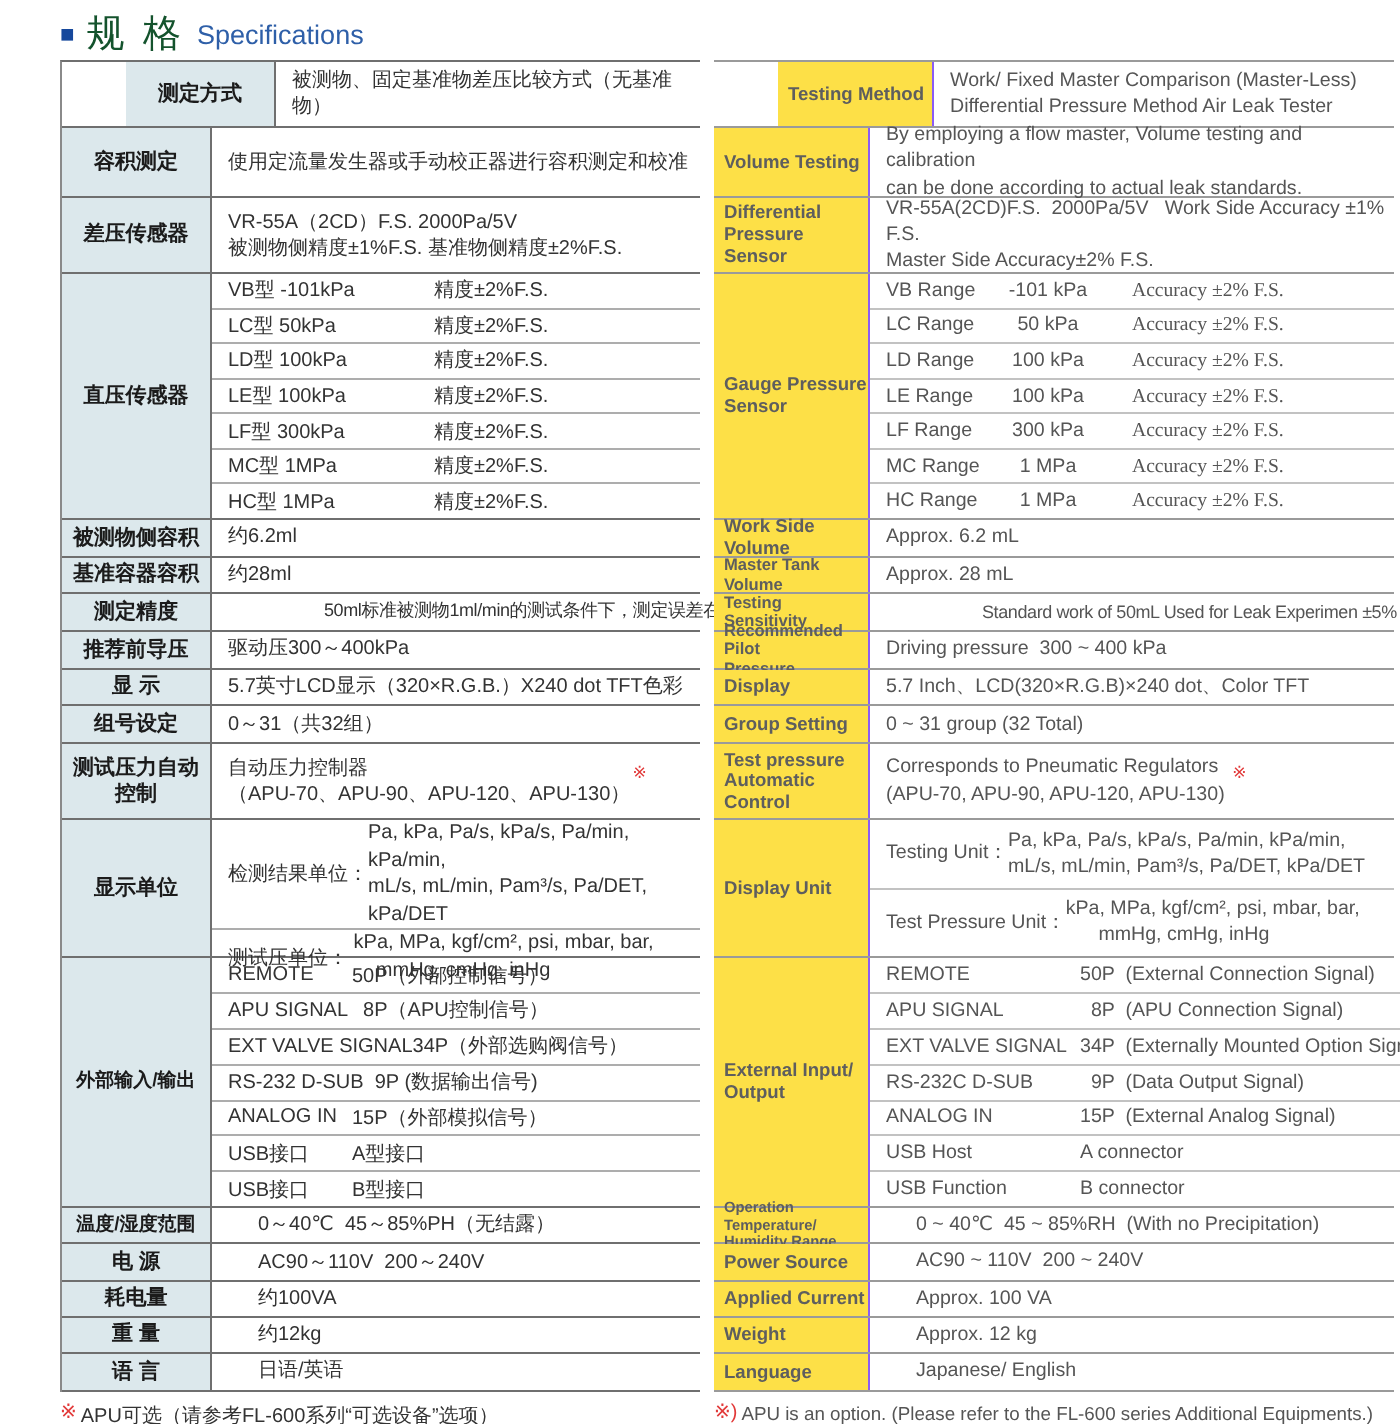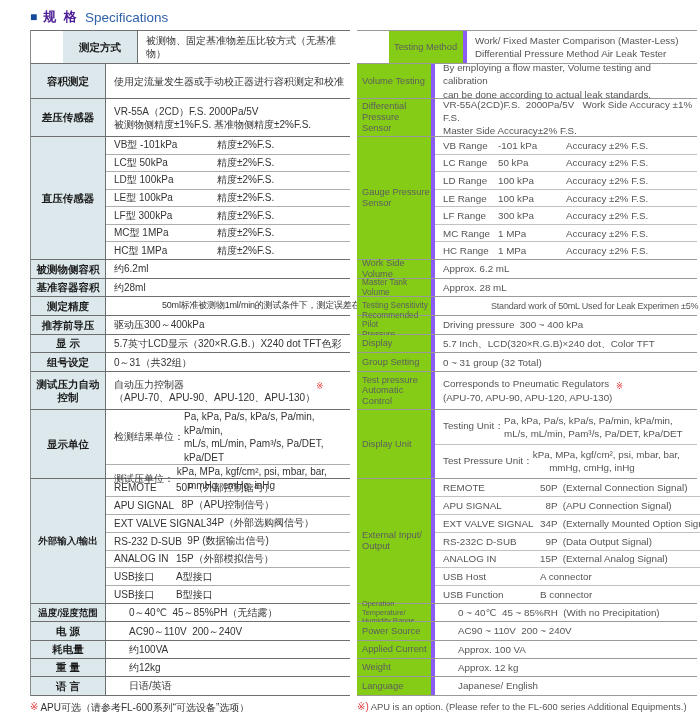--- a/index.html
+++ b/index.html
@@ -2,21 +2,21 @@
 <html><head>
 <meta charset="utf-8">
 <style>
   * { margin:0; padding:0; box-sizing:border-box; }
   html,body { width:700px; height:712px; background:#ffffff;
     font-family:"Liberation Sans","DejaVu Sans",sans-serif; color:#333; }
   .page { width:700px; height:712px; padding:8px 0 0 30px; overflow:hidden; }
 
   .title { display:flex; align-items:center; height:18px; margin-bottom:4px; }
   .title-bullet { color:#16489c; font-size:12px; margin-right:6px; line-height:1; }
-  .title-cn { color:#4c1d95; font-size:13px; font-weight:bold; letter-spacing:2px; margin-right:6px; }
+  .title-cn { color:#14532d; font-size:19px; font-weight:normal; letter-spacing:2px; margin-right:6px; }
   .title-en { color:#2e5fa8; font-size:13.5px; }
 
   .cols { display:flex; align-items:flex-start; }
   .col-left { width:320px; margin-right:7px; }
   .col-right { width:340px; }
 
   .tbl { width:100%; }
   .row { display:flex; align-items:stretch; }
   
   .left-tbl { border-top:1px solid #6f6f6f; border-left:1px solid #8a8a8a; }
@@ -24,45 +24,45 @@
   .left-tbl .lbl { flex:0 0 75px; background:#dce8ec; border-right:1px solid #6f6f6f;
     display:flex; align-items:center; justify-content:center; text-align:center;
     font-weight:bold; color:#1b1b1b; font-size:10.5px; white-space:pre-line; line-height:1.2; }
   .left-tbl .lbl.sm { font-size:9.5px; }
   .left-tbl .val { flex:1; display:flex; align-items:center; padding-left:8px;
     font-size:10px; line-height:1.3; white-space:pre-wrap; }
   .left-tbl .subrow { border-bottom:1px solid #adadad; }
   
   .right-tbl { border-top:1px solid #9a9a9a; }
   .right-tbl .row { border-bottom:1px solid #9a9a9a; }
-  .right-tbl .lbl { flex:0 0 78px; background:#84cc16; border-right:4px solid #8b5cf6;
+  .right-tbl .lbl { flex:0 0 78px; background:#fde047; border-right:1px solid #8b5cf6;
     display:flex; align-items:center; justify-content:flex-start; text-align:left; padding-left:5px;
-    font-weight:normal; color:#5e5e5e; font-size:9.3px; white-space:pre-line; line-height:1.15; }
+    font-weight:bold; color:#5e5e5e; font-size:9.3px; white-space:pre-line; line-height:1.15; }
   .right-tbl .lbl.sm { font-size:8.3px; }
   .right-tbl .lbl.xs { font-size:7.4px; }
   .right-tbl .val { flex:1; display:flex; align-items:center; padding-left:8px;
     font-size:9.8px; color:#555; line-height:1.35; white-space:pre-wrap; }
   .right-tbl .subrow { border-bottom:1px solid #c2c2c2; }
 
   .sub { flex:1; display:flex; flex-direction:column; }
   .subrow { flex:1; display:flex; align-items:center; padding-left:8px; white-space:pre; }
   .subrow:last-child { border-bottom:none !important; }
   .left-tbl .subrow { font-size:10px; }
   .right-tbl .subrow { font-size:9.8px; color:#555; }
 
   
   .rA { height:33px;padding-left:32px; } .rB { height:35px; } .rC { height:38px; }
   .rG { height:123px; } .rS { height:18.7px; } .rU { height:69px; }
   .rIO { height:125px; } .rT { height:18.3px;gap:15px; }
 
   .nowrap-sm { font-size:9px !important; white-space:nowrap !important; letter-spacing:-0.2px;margin-left:48px; }
   .spec { flex:0 0 103px; white-space:pre; }
   .rtype { flex:0 0 55px; white-space:pre; }
-  .rrange { flex:0 0 52px; text-align:left; white-space:pre; }
-  .racc { margin-left:16px; white-space:pre; }
+  .rrange { flex:0 0 52px; text-align:center; white-space:pre; }
+  .racc { margin-left:16px; white-space:pre;font-family:Liberation Serif, serif; }
   .io-name { flex:0 0 auto; min-width:62px; white-space:pre; }
   .right-tbl .io-name { min-width:97px; }
   .io-detail { white-space:pre; }
   .unit-label { flex:0 0 auto; white-space:pre; }
   .unit-text { white-space:pre-wrap; line-height:1.35; }
   .refmark { color:#e23a3a; font-size:8.5px; vertical-align:top; margin-left:1px; align-self:flex-start; margin-top:9px; }
   .subrow .refmark, .val .refmark { align-self:center; margin-top:-8px; }
 
   .footnote { display:flex; align-items:flex-start; margin-top:5px; }
   .fn-mark { color:#e23a3a; font-size:10px; margin-right:2px; }

